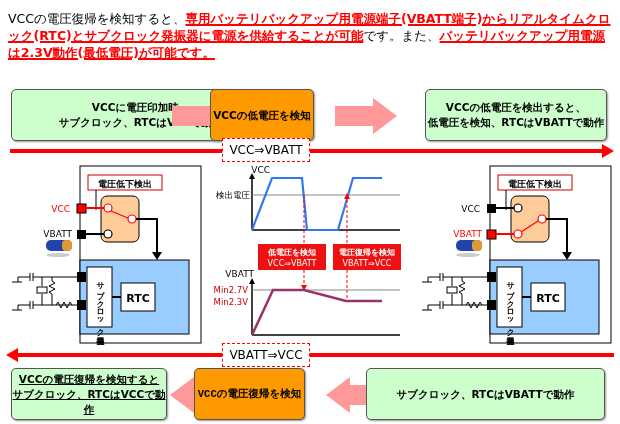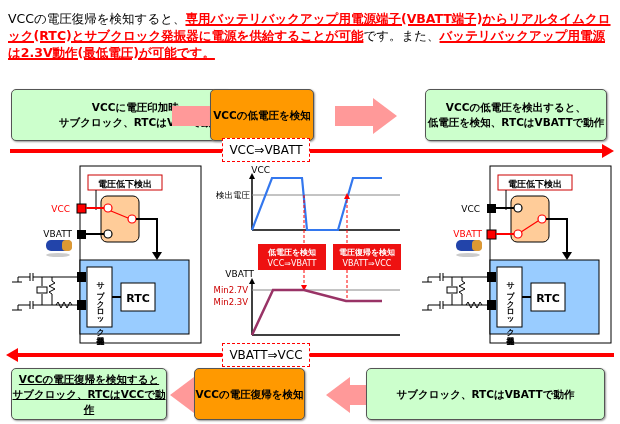--- a/index.html
+++ b/index.html
@@ -42,21 +42,21 @@
   <rect x="14" y="9" width="600" height="4" fill="#ff0000"></rect>
   <polygon points="18,4 6,11 18,18" fill="#ff0000"></polygon>
 </svg>
 <div class="label-box" style="left:222px;top:343px;width:86px;height:22px;">VBATT⇒VCC</div>
 
 <div class="step green" style="left:11px;top:368px;width:154px;height:50px;white-space:pre-line;text-decoration:underline;">VCCの電圧復帰を検知すると
 サブクロック、RTCはVCCで動作</div>
 <svg class="abs" style="left:166px;top:375px;" width="70" height="40">
   <polygon points="66,10 28,10 28,2 4,20 28,38 28,30 66,30" fill="#ff9999"></polygon>
 </svg>
-<div class="step orange" style="left:194px;top:368px;width:109px;height:50px;">VCCの電圧復帰を検知</div>
+<div class="step orange" style="left:194px;top:368px;width:109px;height:50px;font-family:Liberation Mono, monospace;">VCCの電圧復帰を検知</div>
 <svg class="abs" style="left:322px;top:375px;" width="70" height="40">
   <polygon points="66,10 28,10 28,2 4,20 28,38 28,30 66,30" fill="#ff9999"></polygon>
 </svg>
 <div class="step green" style="left:366px;top:368px;width:237px;height:50px;">サブクロック、RTCはVBATTで動作</div>
 
 <svg class="abs" style="left:0;top:160px;" width="210" height="185">
   <rect x="80" y="6" width="121" height="177" fill="#fff" stroke="#000" stroke-width="1"></rect>
   <rect x="88" y="15" width="74" height="15" fill="#fff" stroke="#cc0000" stroke-width="1"></rect>
   <text x="125" y="27" font-size="9" text-anchor="middle" font-weight="bold">電圧低下検出</text>
   <line x1="96" y1="30" x2="96" y2="50" stroke="#000"></line>

